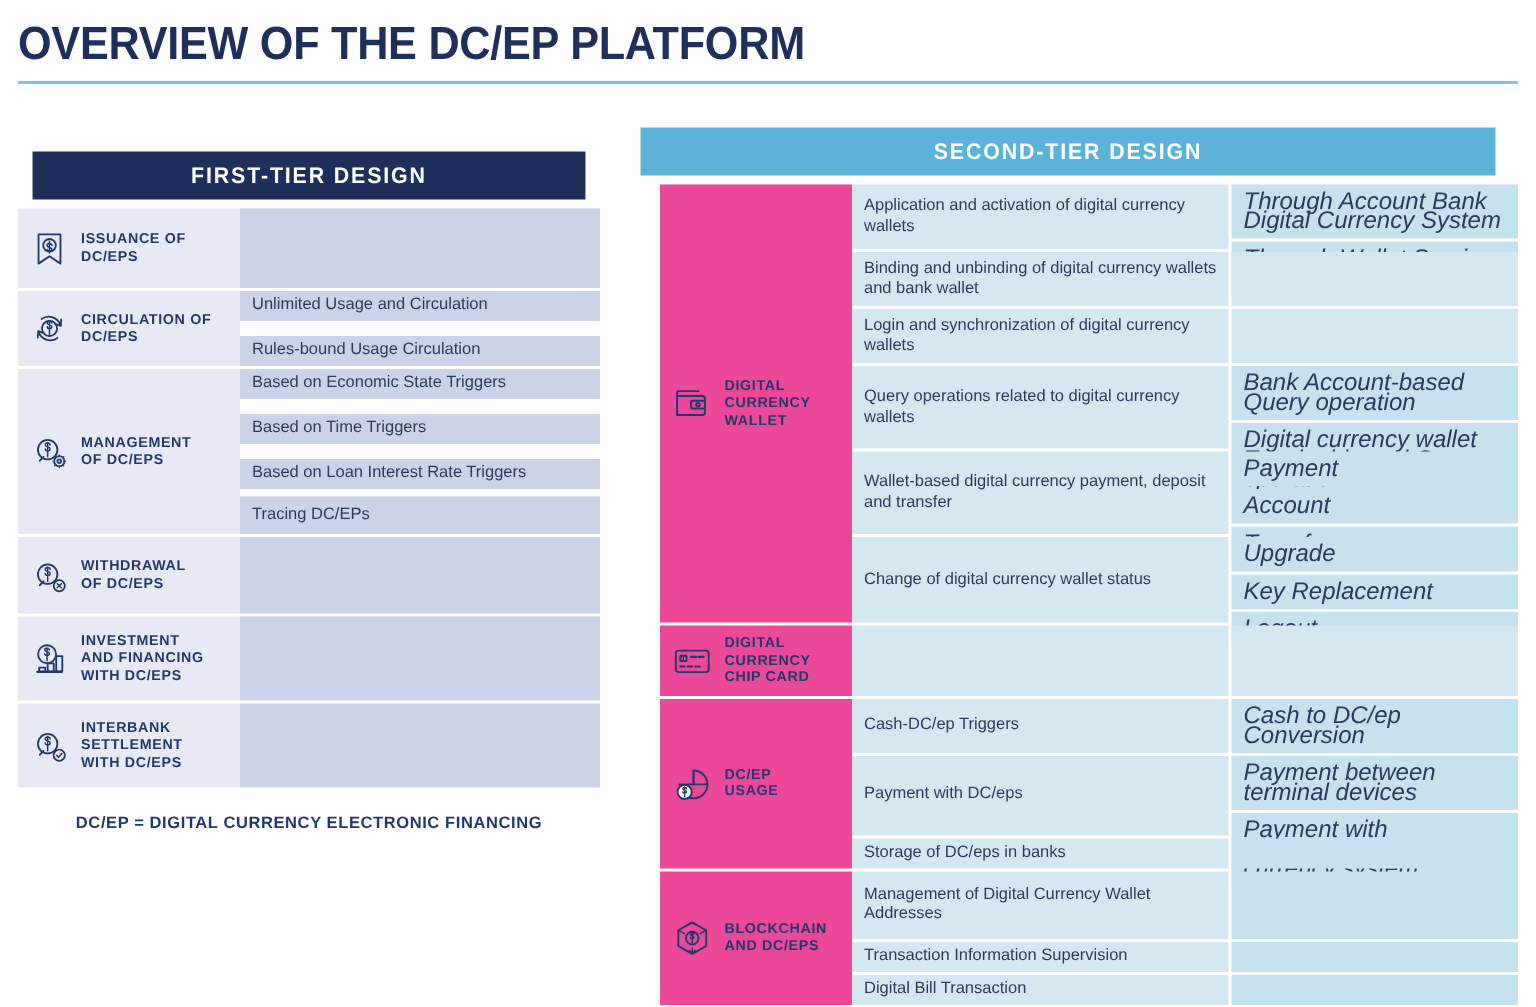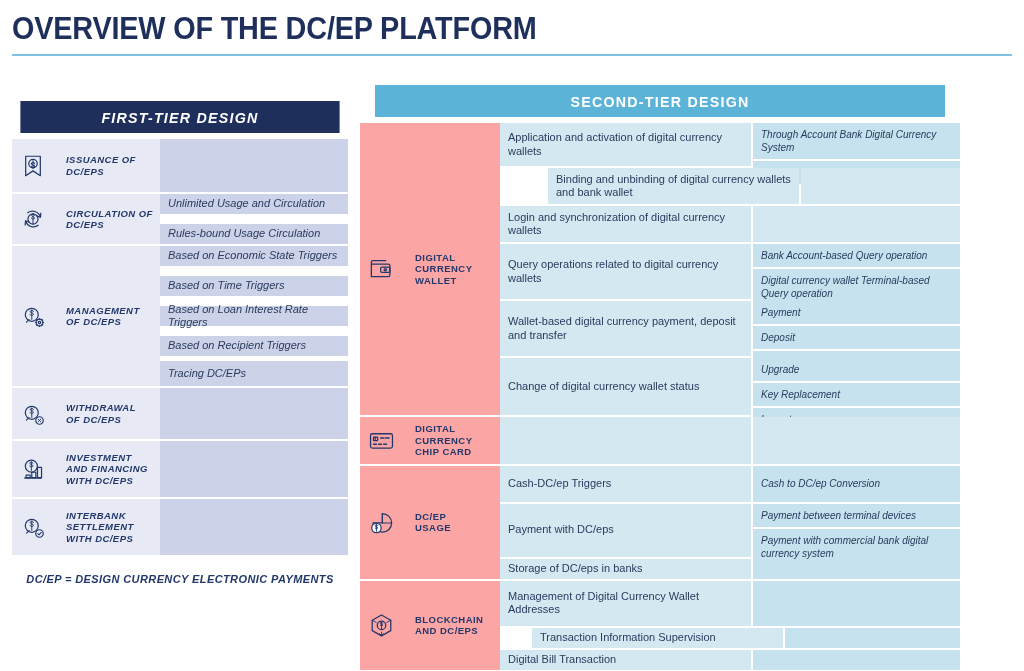--- a/index.html
+++ b/index.html
@@ -32,21 +32,21 @@
     background: #7ec4e2;
   }
 
   
   .board {
     position: absolute;
     top: 85px; left: 0; right: 0;
     display: flex;
     gap: 0;
   }
-  .col-left  { width: 360px; padding: 16px 12px; font-style: italic; }
+  .col-left  { width: 412px; padding: 16px 12px; }
   .col-right { width: 612px; padding: 0 12px 0 0; }
 
   .section-header {
     height: 32px;
     display: flex; align-items: center; justify-content: center;
     color: #ffffff;
     font-family: "Liberation Sans Narrow", "Liberation Sans", sans-serif;
     font-size: 15px;
     font-weight: bold;
     letter-spacing: 1.3px;
@@ -55,21 +55,21 @@
   }
   .hdr-first  { background: #1e2f5c; }
   .hdr-second { background: #5bb4d8; }
 
   
   .tbl { display: flex; flex-direction: column; margin-top: 6px; }
   .grp { display: flex; align-items: stretch; }
   .grp + .grp { margin-top: 2px; }
 
   .cat {
-    display: flex; align-items: center; gap: 20px;
+    display: flex; align-items: center; gap: 8px;
     padding: 6px 6px 6px 8px;
     flex: 0 0 auto;
   }
   .cat-label {
     font-size: 9.5px;
     font-weight: bold;
     line-height: 11.5px;
     letter-spacing: 0.45px;
     text-transform: uppercase;
     color: #23386a;
@@ -84,34 +84,34 @@
     display: flex; align-items: center;
     padding: 6px 8px;
     font-size: 11px;
     line-height: 13.5px;
     color: #2a3b5e;
   }
   .subrows { display: flex; flex-direction: column; gap: 2px; flex: 1 1 auto; }
   .subcell {
     display: flex; align-items: center;
     padding: 5px 8px;
-    font-size: 10px;
+    font-size: 16px;
     line-height: 13px;
     font-style: italic;
     color: #2a3b5e;
     flex: 1 1 auto;
   }
 
   
   .t1 .cat    { background: #e7eaf5; width: 148px; }
   .t1 .cell   { background: #ccd2e8; }
   .t1 .rows   { min-width: 0; gap: 10px; }
 
   
-  .t2 .cat    { background: #fca5a5; width: 140px; }
+  .t2 .cat    { background: #ec4899; width: 128px; margin-left: 28px; }
   .t2 .cell   { background: #d4e8f2; }
   .t2 .subcell{ background: #c5e2ee; }
   .t2 .desc   { flex: 0 0 251px; }
   .t2 .detail { flex: 1 1 auto; }
 
   .footnote {
     margin-top: 18px;
     text-align: center;
     font-size: 11px;
     font-weight: bold;
@@ -190,23 +190,20 @@
           <div class="rows">
             <div class="row" style="height: 20px;">
               <div class="cell" style="flex: 1 1 auto;">Based on Economic State Triggers</div>
             </div>
             <div class="row" style="height: 20px;">
               <div class="cell" style="flex: 1 1 auto;">Based on Time Triggers</div>
             </div>
             <div class="row" style="height: 20px;">
               <div class="cell" style="flex: 1 1 auto;">Based on Loan Interest Rate Triggers</div>
             </div>
-            <div class="row" style="height: 20px;">
-              <div class="cell" style="flex: 1 1 auto;">Based on Recipient Triggers</div>
-            </div>
             <div class="row" style="height: 20px; align-items: flex-end;">
               <div class="cell" style="flex: 1 1 auto;">Tracing DC/EPs</div>
             </div>
           </div>
         </div>
         <div class="grp" style="min-height: 51px;">
           <div class="cat">
             <span class="cat-icon">
               <svg width="26" height="26" viewBox="0 0 32 32" fill="none" stroke="#23386a" stroke-width="1.5" stroke-linecap="round" stroke-linejoin="round">
                 <circle cx="14.5" cy="14.5" r="8"></circle>
@@ -262,21 +259,21 @@
 SETTLEMENT
 WITH DC/EPs</span>
           </div>
           <div class="rows">
             <div class="row" style="height: 56px;">
               <div class="cell" style="flex: 1 1 auto;"></div>
             </div>
           </div>
         </div>
       </div>
-    <div class="footnote">DC/EP = DESIGN CURRENCY ELECTRONIC PAYMENTS</div>
+    <div class="footnote">DC/EP = DIGITAL CURRENCY ELECTRONIC FINANCING</div>
   </div>
 
   <div class="col-right">
     <div class="section-header hdr-second">SECOND-TIER DESIGN</div>
     <div class="tbl t2" id="t2">
         <div class="grp">
           <div class="cat">
             <span class="cat-icon">
               <svg width="27" height="27" viewBox="0 0 32 32" fill="none" stroke="#23386a" stroke-width="1.5" stroke-linecap="round" stroke-linejoin="round">
                 <path d="M4 9.5h20a2 2 0 0 1 2 2v11a2 2 0 0 1-2 2H4z"></path>
@@ -290,21 +287,21 @@
 WALLET</span>
           </div>
           <div class="rows">
             <div class="row" style="height: 43px;">
               <div class="cell desc">Application and activation of digital currency wallets</div>
               <div class="subrows detail">
                 <div class="subcell">Through Account Bank Digital Currency System</div>
                 <div class="subcell">Through Wallet Service Provider</div>
               </div>
             </div>
-            <div class="row" style="height: 36px; margin-left: 48px;">
+            <div class="row" style="height: 36px;">
               <div class="cell desc">Binding and unbinding of digital currency wallets and bank wallet</div>
               <div class="subrows detail">
                 <div class="subcell" style="background: rgb(212, 232, 242);"></div>
               </div>
             </div>
             <div class="row" style="height: 36px;">
               <div class="cell desc">Login and synchronization of digital currency wallets</div>
               <div class="subrows detail">
                 <div class="subcell" style="background: rgb(212, 232, 242);"></div>
               </div>
@@ -313,21 +310,21 @@
               <div class="cell desc">Query operations related to digital currency wallets</div>
               <div class="subrows detail">
                 <div class="subcell">Bank Account-based Query operation</div>
                 <div class="subcell">Digital currency wallet Terminal-based Query operation</div>
               </div>
             </div>
             <div class="row" style="height: 55px;">
               <div class="cell desc">Wallet-based digital currency payment, deposit and transfer</div>
               <div class="subrows detail">
                 <div class="subcell">Payment</div>
-                <div class="subcell">Deposit</div>
+                <div class="subcell">Account</div>
                 <div class="subcell">Transfer</div>
               </div>
             </div>
             <div class="row" style="height: 57px;">
               <div class="cell desc">Change of digital currency wallet status</div>
               <div class="subrows detail">
                 <div class="subcell">Upgrade</div>
                 <div class="subcell">Key Replacement</div>
                 <div class="subcell">Logout</div>
               </div>
@@ -407,21 +404,21 @@
             <span class="cat-label">BLOCKCHAIN
 AND DC/EPS</span>
           </div>
           <div class="rows">
             <div class="row" style="height: 45px;">
               <div class="cell desc">Management of Digital Currency Wallet Addresses</div>
               <div class="subrows detail">
                 <div class="subcell"></div>
               </div>
             </div>
-            <div class="row" style="height: 20px; margin-left: 32px;">
+            <div class="row" style="height: 20px;">
               <div class="cell desc">Transaction Information Supervision</div>
               <div class="subrows detail">
                 <div class="subcell"></div>
               </div>
             </div>
             <div class="row" style="height: 20px;">
               <div class="cell desc">Digital Bill Transaction</div>
               <div class="subrows detail">
                 <div class="subcell"></div>
               </div>

